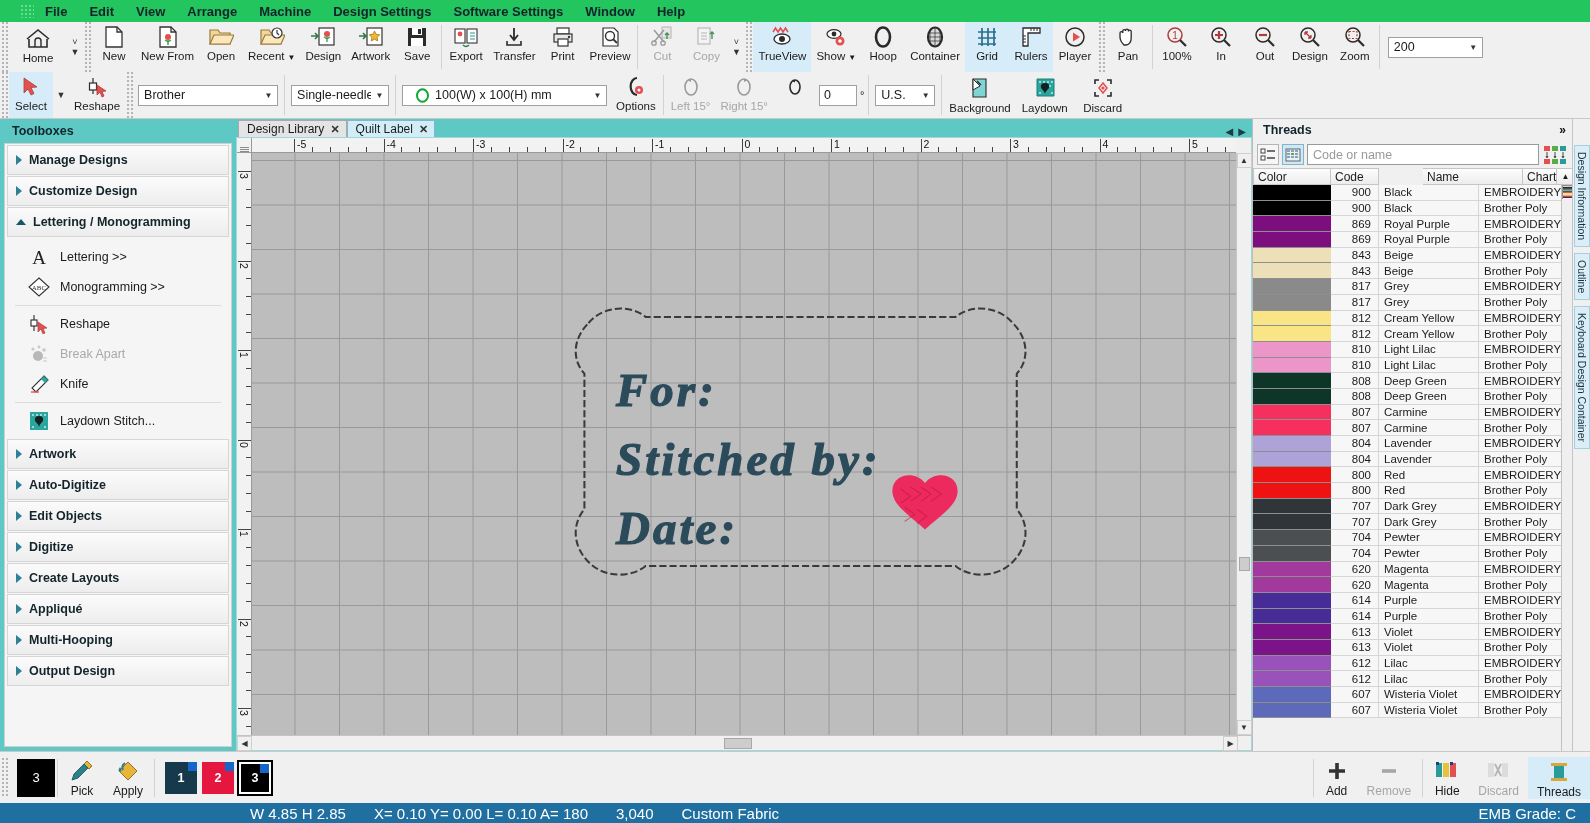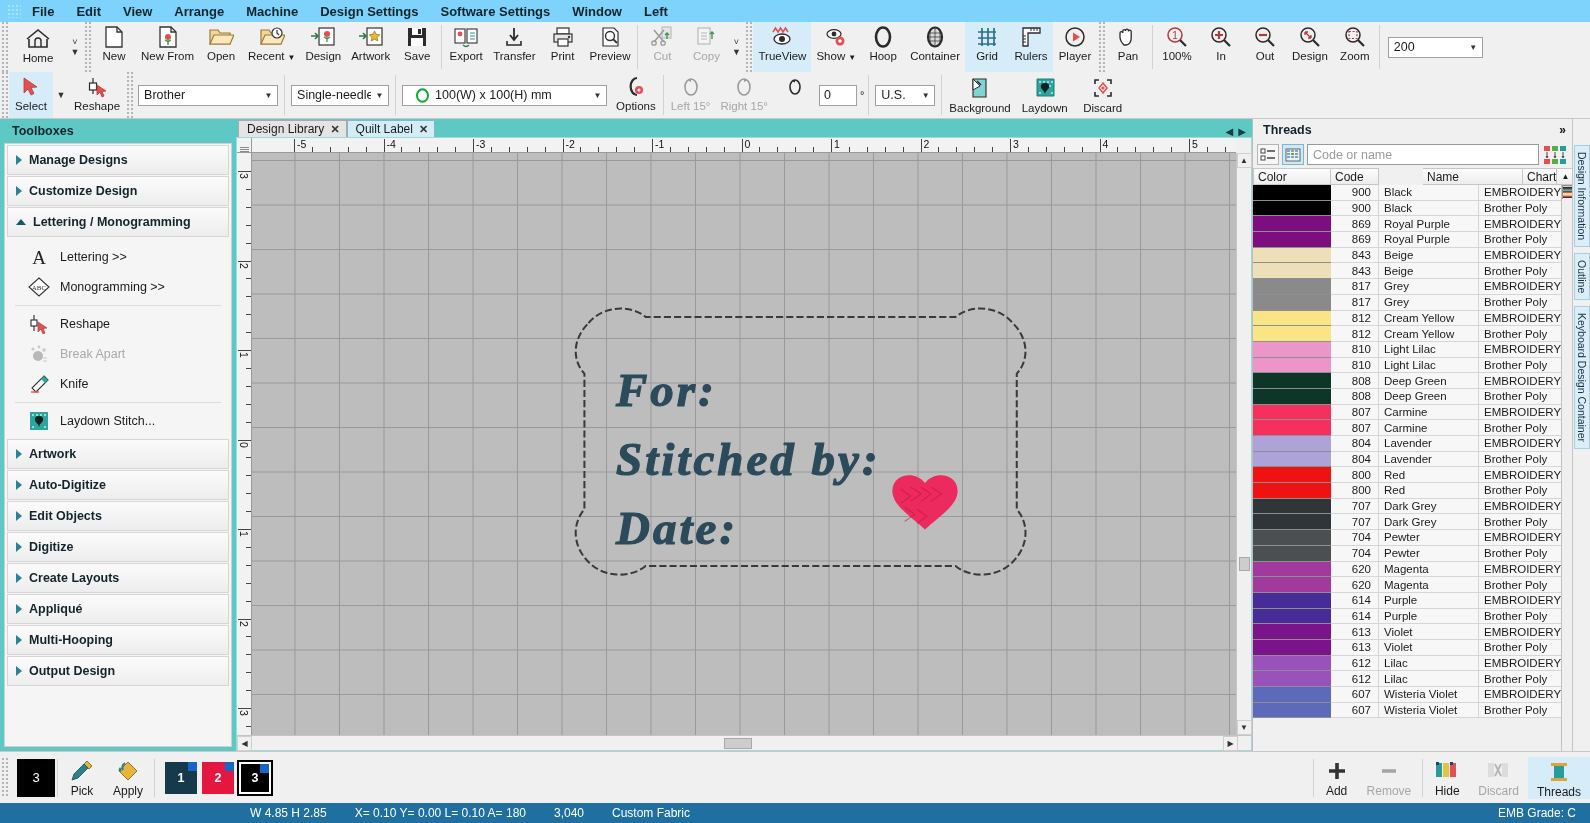--- a/index.html
+++ b/index.html
@@ -8,22 +8,22 @@
     font-family: "Liberation Sans", sans-serif;
     font-size: 12px;
     background: #f0f0f0;
     color: #1b1b1b;
     -webkit-font-smoothing: antialiased;
   }
   .app { width: 1590px; height: 823px; position: relative; display: flex; flex-direction: column; }
 
   
   .menubar {
-    height: 22px; background: #7dd3fc; display: flex; align-items: center;
-    padding-left: 7px; flex: 0 0 22px;
+    height: 22px; background: #22c55e; display: flex; align-items: center;
+    padding-left: 20px; flex: 0 0 22px;
   }
   .menubar .sysgrip { width: 14px; height: 14px; opacity: .35;
     background-image: radial-gradient(circle, #ffffff 1px, transparent 1px);
     background-size: 4px 4px; }
   .menu-item { padding: 2px 11px; font-size: 13px; font-weight: bold; color: #13242b; cursor: default; }
 
   
   .ribbon { background: #f0f0f0; border-bottom: 1px solid #c8c8c8; flex: 0 0 96px; display: flex; flex-direction: column; }
   .ribbon-row { display: flex; align-items: stretch; }
   .ribbon-row.r1 { height: 50px; }
@@ -173,40 +173,40 @@
   .pb { display: flex; flex-direction: column; align-items: center; padding: 0 9px; cursor: default; }
   .pb .ic { height: 26px; display: flex; align-items: center; }
   .pb .lbl { font-size: 12px; }
   .pb.disabled { color: #a6a6a6; }
   .swatches { display: flex; gap: 5px; padding-left: 8px; }
   .swatch { width: 32px; height: 32px; position: relative; display: flex; align-items: center;
     justify-content: center; color: #fff; font-size: 12.5px; font-weight: bold; cursor: default; }
   .swatch .mk { position: absolute; top: 0; right: 0; width: 9px; height: 9px; background: #1467c8; }
   .swatch.sel { outline: 2px solid #000; border: 2px solid #fff; }
   .statusbar { height: 20px; flex: 0 0 20px; background: #1f6fa0; color: #fff; display: flex;
-    align-items: center; font-size: 12px; }
+    align-items: center; font-size: 15px; }
   .statusbar span { padding: 0 14px; white-space: nowrap; }
   svg { display: block; }
 </style>
 </head>
 <body>
 
 <div class="app">
 
   <div class="menubar">
     <div class="sysgrip"></div>
     <div class="menu-item">File</div>
     <div class="menu-item">Edit</div>
     <div class="menu-item">View</div>
     <div class="menu-item">Arrange</div>
     <div class="menu-item">Machine</div>
     <div class="menu-item">Design Settings</div>
     <div class="menu-item">Software Settings</div>
     <div class="menu-item">Window</div>
-    <div class="menu-item">Left</div>
+    <div class="menu-item">Help</div>
   </div>
 
   <div class="ribbon">
 
     <div class="ribbon-row r1">
       <div class="grip"></div>
 
       <div class="rb big">
         <span class="ic">
           <svg width="30" height="24" viewBox="0 0 30 24">

